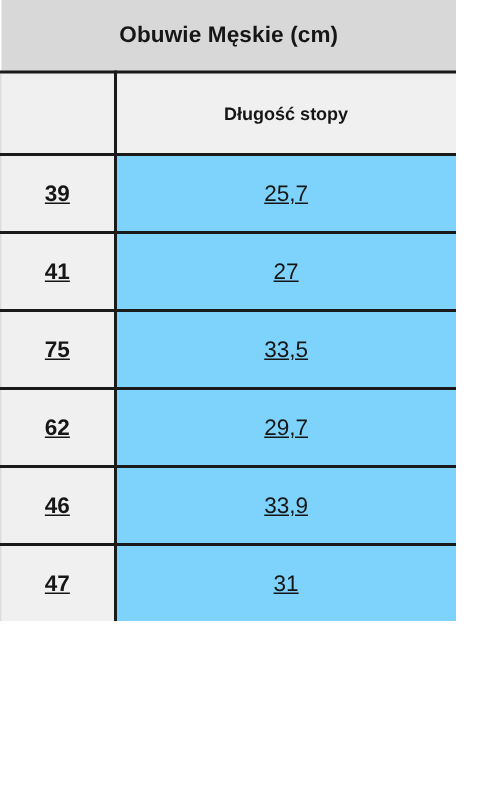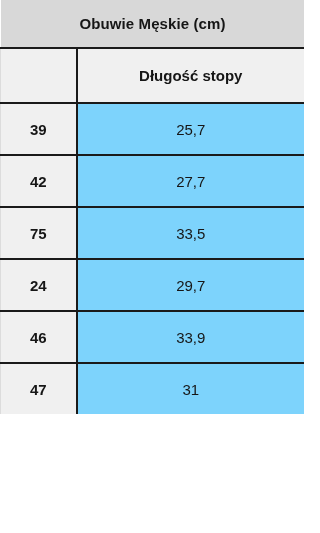--- a/index.html
+++ b/index.html
@@ -38,30 +38,31 @@
     height: 51px;
     border-top: 2px solid #1a1a1a;
     border-bottom: 2px solid #1a1a1a;
   }
   .subhead-empty {
     border-right: 2px solid #1a1a1a;
     border-left: 1px solid #dcdcdc;
   }
   .subhead-label {
     color: #161616;
-    font-size: 15px;
+    font-size: 12px;
     font-weight: bold;
     text-align: center;
     border-right: 1px solid #dcdcdc;
   }
 
   .data-row td {
     height: 48px;
     font-size: 15px;
     color: #161616;
+    text-decoration: underline;
   }
   .cell-size {
     background: #f0f0f0;
     font-weight: bold;
     text-align: center;
     border-right: 2px solid #1a1a1a;
     border-bottom: 2px solid #1a1a1a;
     border-left: 1px solid #dcdcdc;
   }
   .cell-value {
@@ -92,29 +93,29 @@
       <td class="subhead-empty"></td>
       <td class="subhead-label">Długość stopy</td>
     </tr>
   </thead>
   <tbody>
     <tr class="data-row">
       <td class="cell-size">39</td>
       <td class="cell-value">25,7</td>
     </tr>
     <tr class="data-row">
-      <td class="cell-size">42</td>
-      <td class="cell-value">27,7</td>
+      <td class="cell-size">41</td>
+      <td class="cell-value">27</td>
     </tr>
     <tr class="data-row">
       <td class="cell-size">75</td>
       <td class="cell-value">33,5</td>
     </tr>
     <tr class="data-row">
-      <td class="cell-size">24</td>
+      <td class="cell-size">62</td>
       <td class="cell-value">29,7</td>
     </tr>
     <tr class="data-row">
       <td class="cell-size">46</td>
       <td class="cell-value">33,9</td>
     </tr>
     <tr class="data-row last-row">
       <td class="cell-size">47</td>
       <td class="cell-value">31</td>
     </tr>

